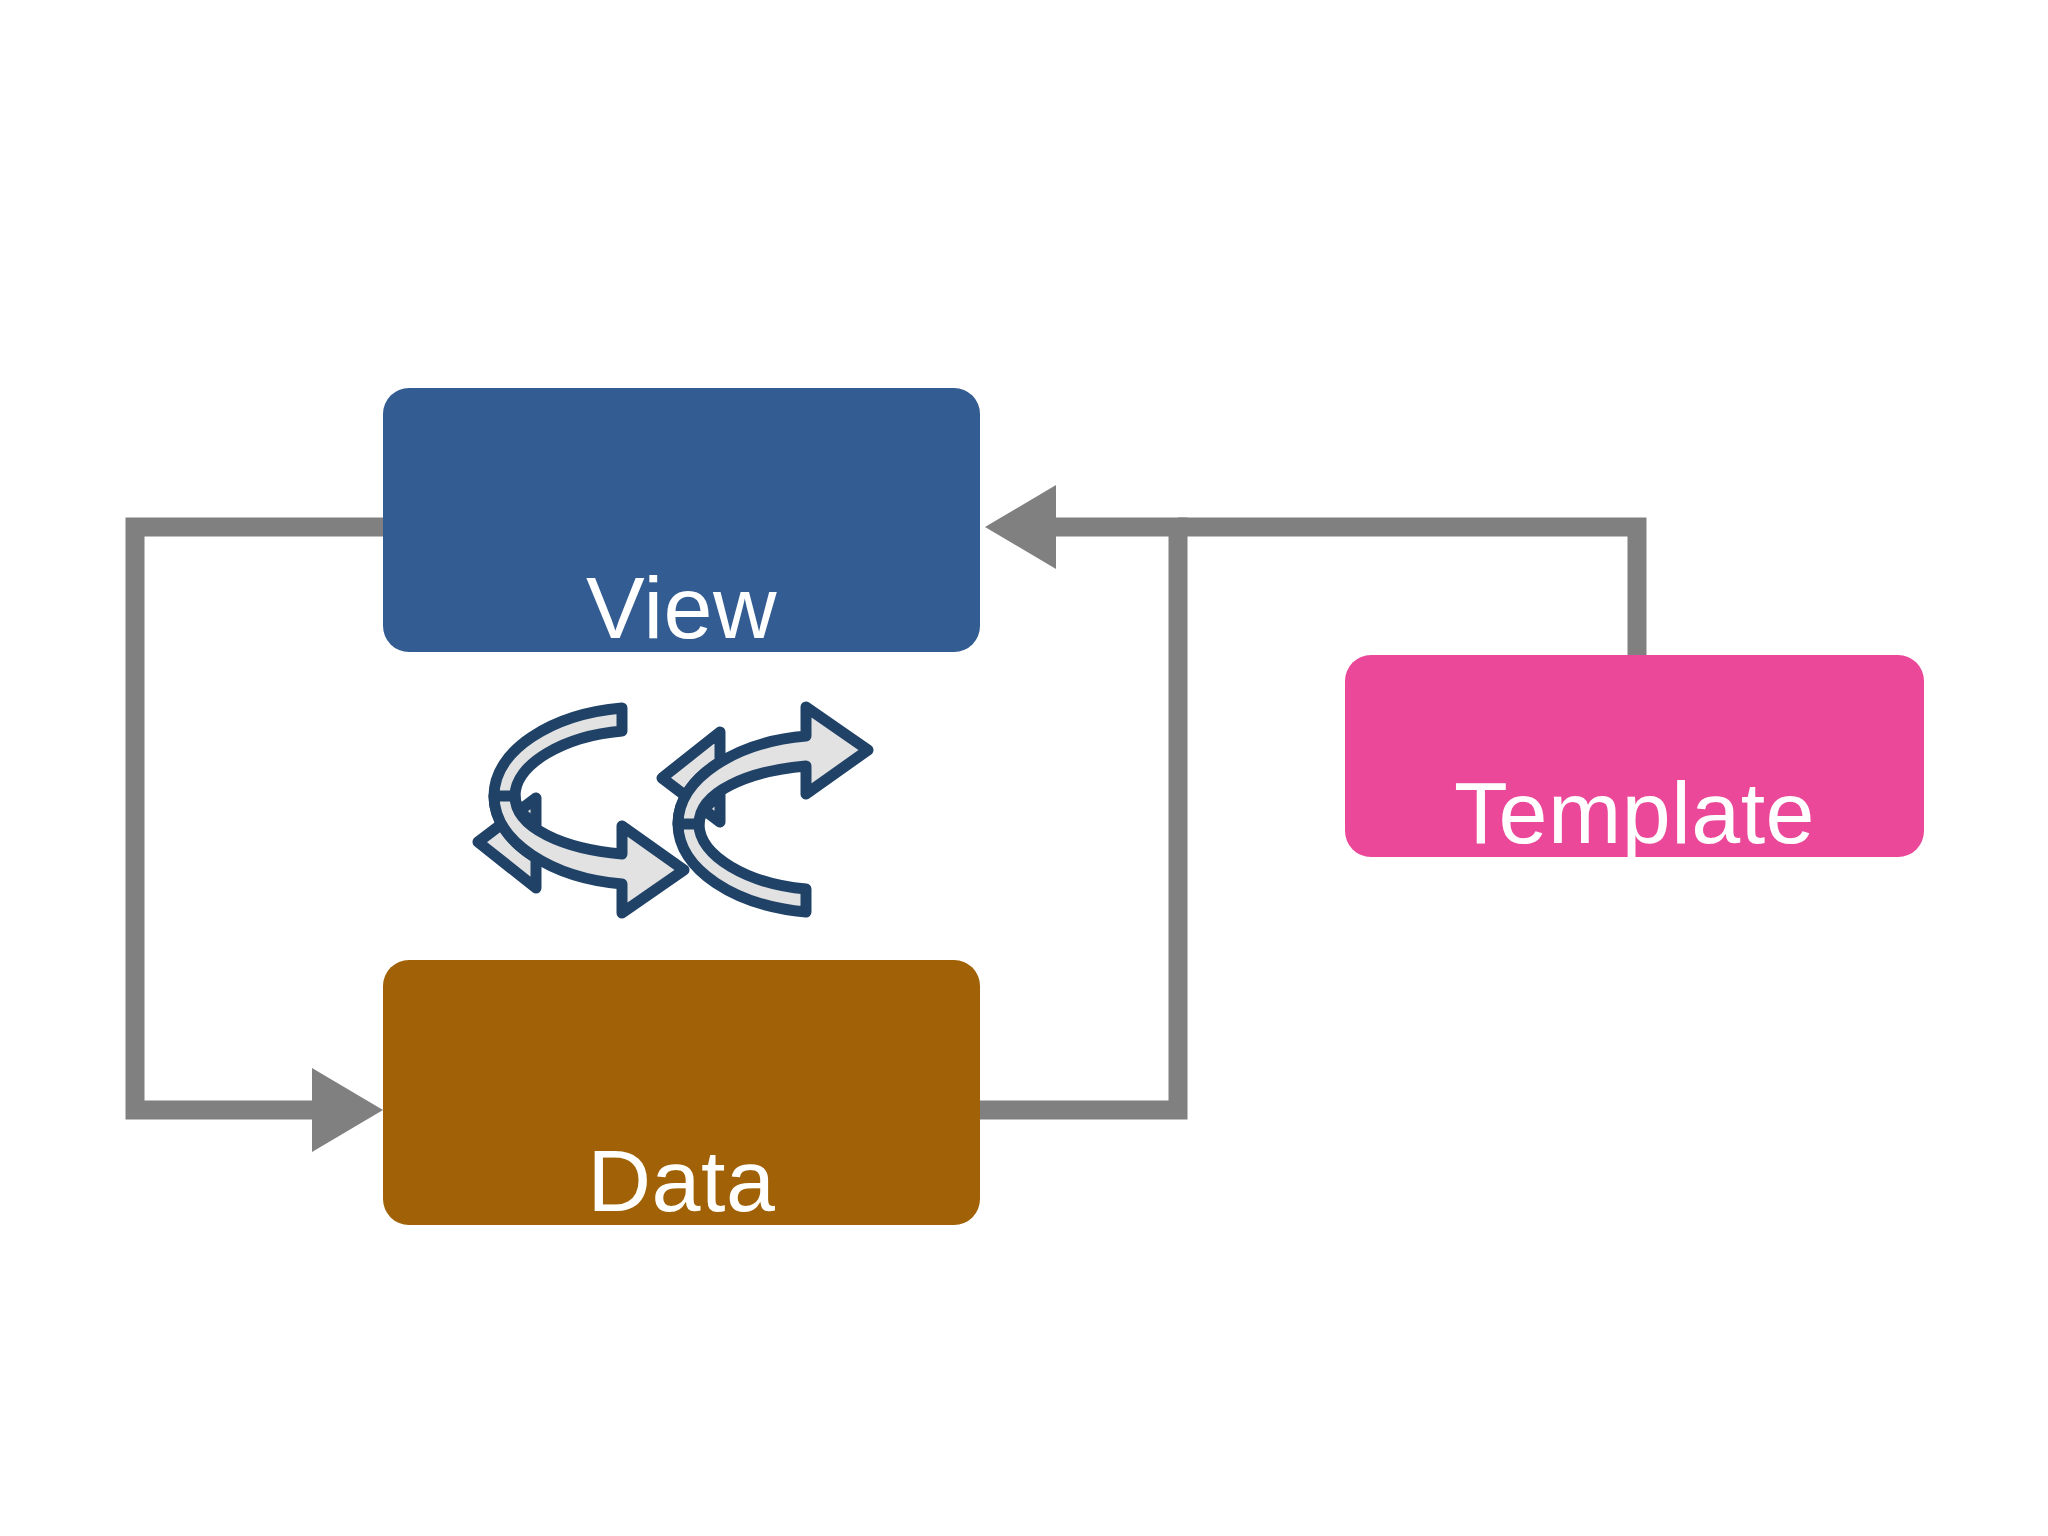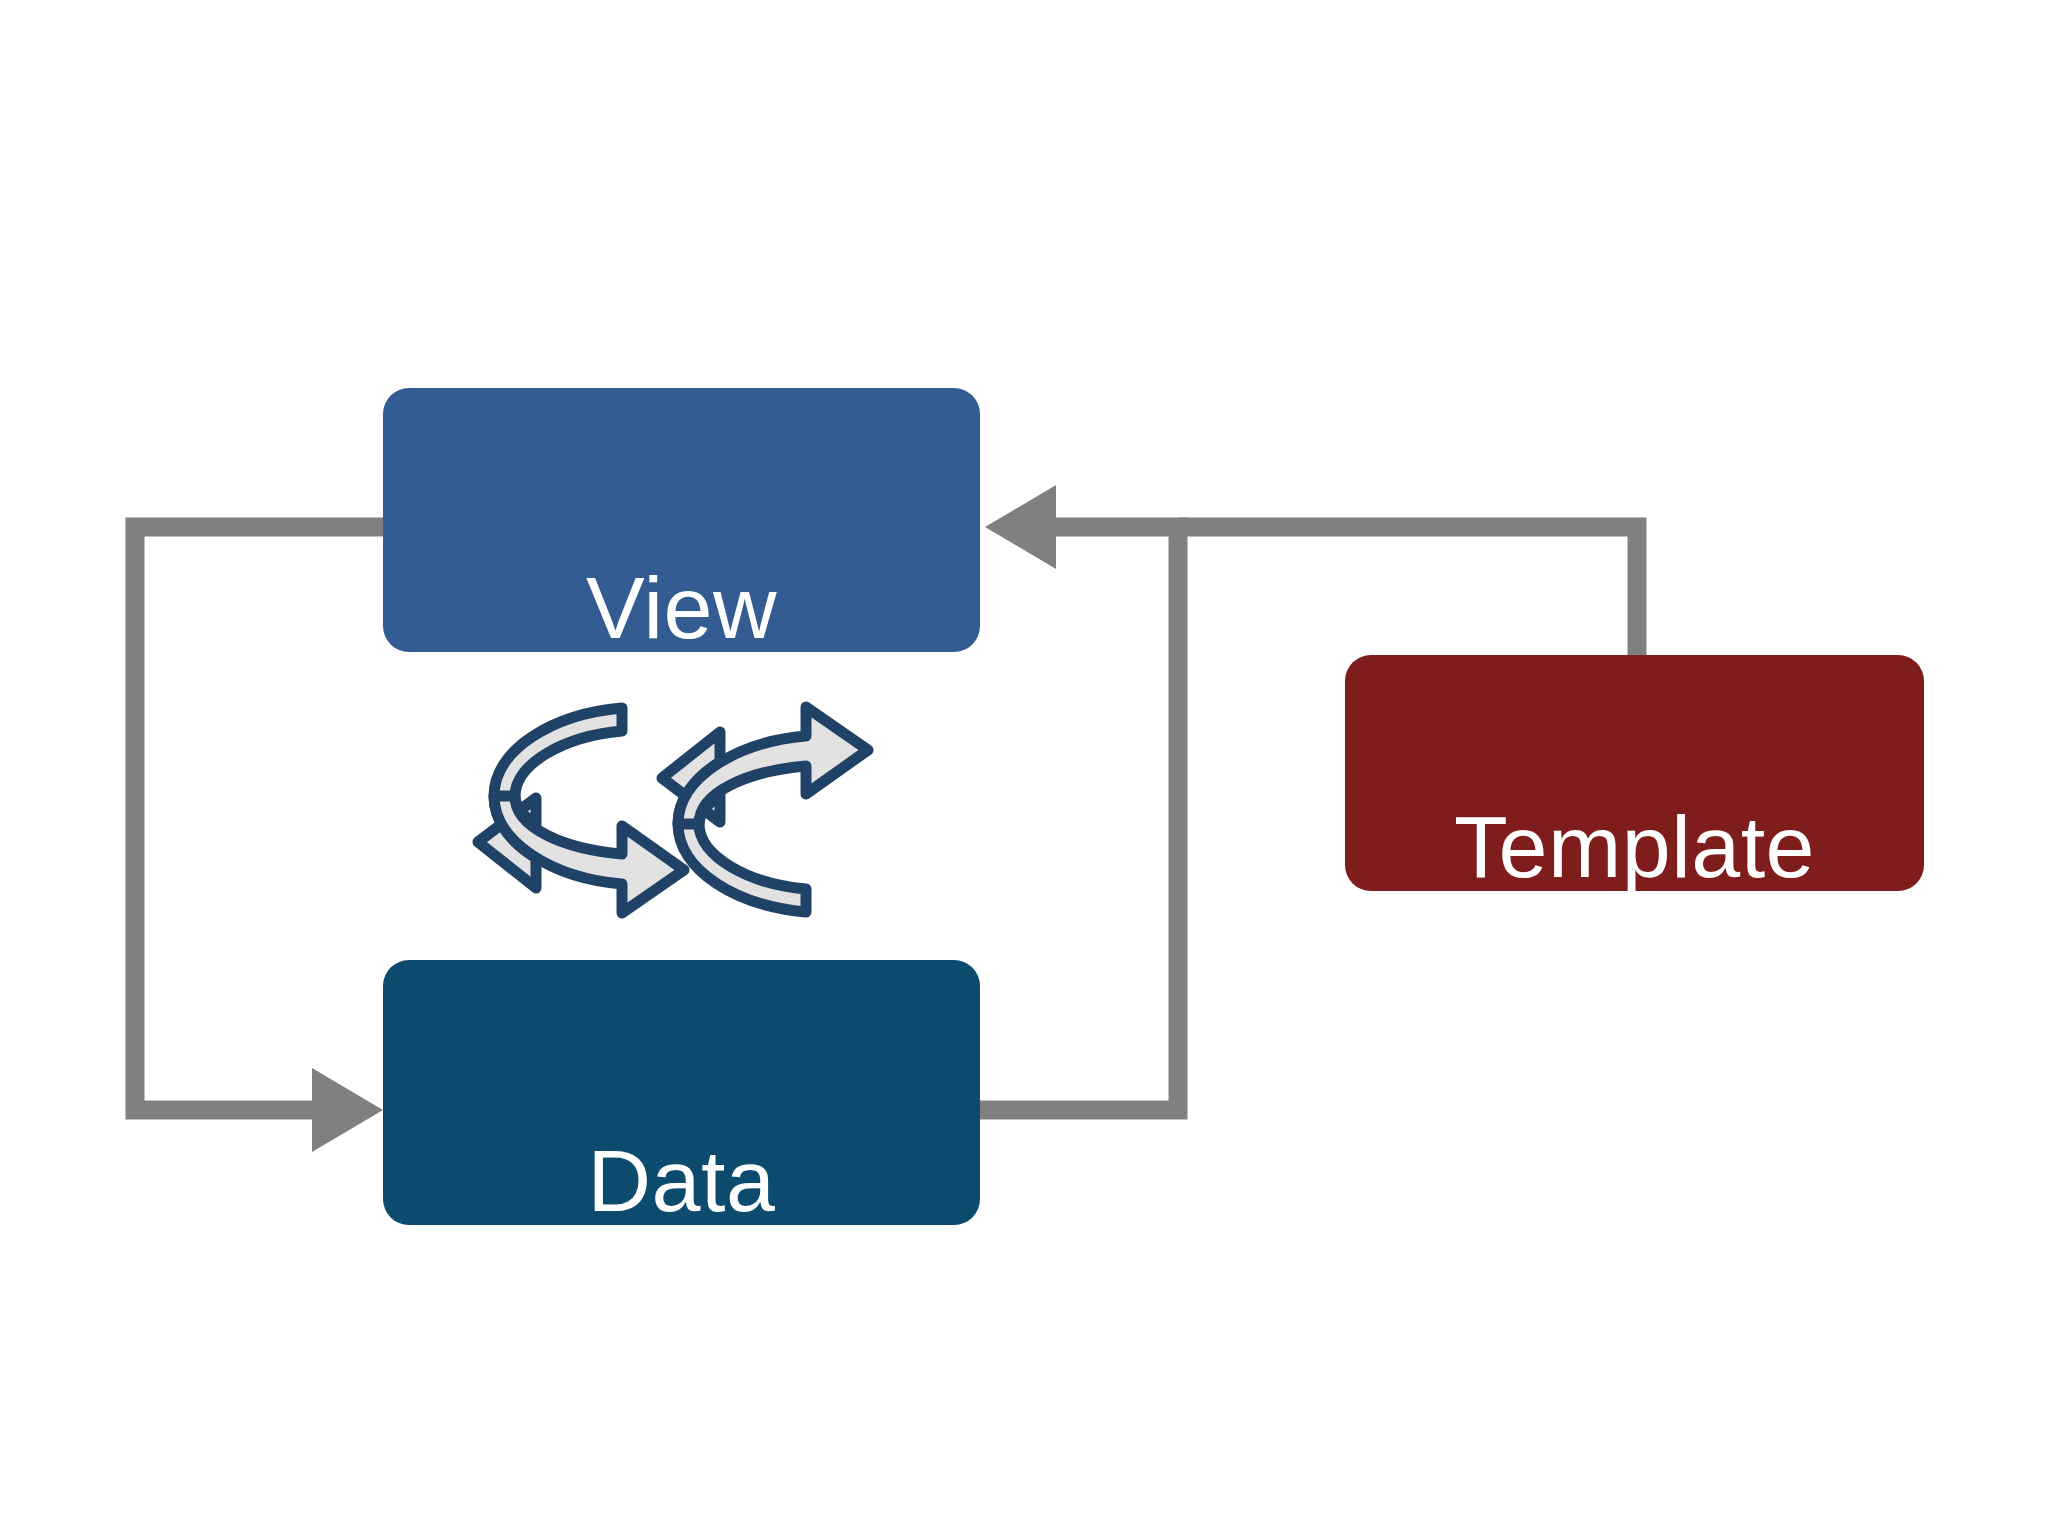--- a/index.html
+++ b/index.html
@@ -45,28 +45,28 @@
     top: 388px;
     width: 597px;
     height: 264px;
     background: #335D92;
   }
   #node-data {
     left: 383px;
     top: 960px;
     width: 597px;
     height: 265px;
-    background: #0c4a6e;
+    background: #a16207;
   }
   #node-template {
     left: 1345px;
     top: 655px;
     width: 579px;
-    height: 236px;
-    background: #7f1d1d;
+    height: 202px;
+    background: #ec4899;
   }
   #sync-icon-wrap {
     position: absolute;
     left: 452px;
     top: 688px;
     width: 450px;
     height: 240px;
   }
   #sync-icon-wrap svg {
     width: 100%;

